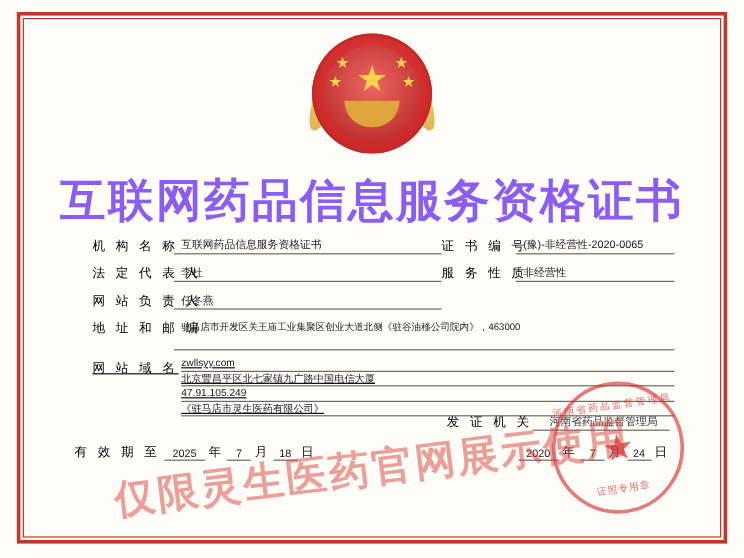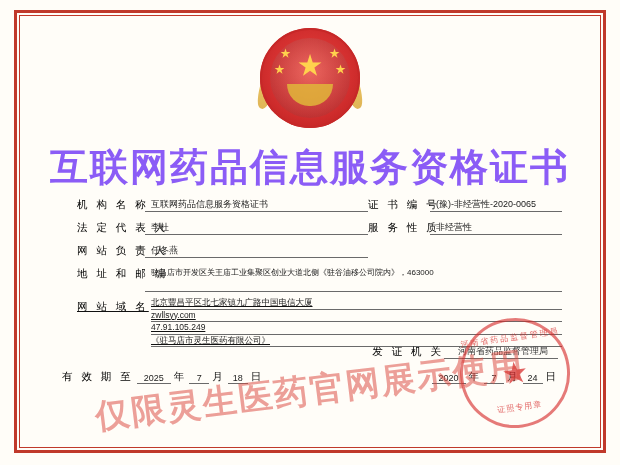--- a/index.html
+++ b/index.html
@@ -330,22 +330,22 @@
       <div class="col-left" style="width:500px;">
         <span class="lab w1">地 址 和 邮 编</span>
         <span class="val two-line small">驻马店市开发区关王庙工业集聚区创业大道北侧《驻谷油移公司院内》，463000</span>
       </div>
     </div>
 
     <div class="row" style="align-items:flex-start;">
       <div class="col-left" style="width:500px;text-decoration:underline;">
         <span class="lab w1">网 站 域 名</span>
         <span class="domain-block" style="flex:1 1 auto;">
+          <div>zwllsyy.com</div>
           <div>北京豐昌平区北七家镇九广路中国电信大厦</div>
-          <div>zwllsyy.com</div>
           <div>47.91.105.249</div>
           <div>《驻马店市灵生医药有限公司》</div>
         </span>
       </div>
     </div>
 
   </div>
 
   <div class="issuer">
     <span class="lab">发 证 机 关</span>

